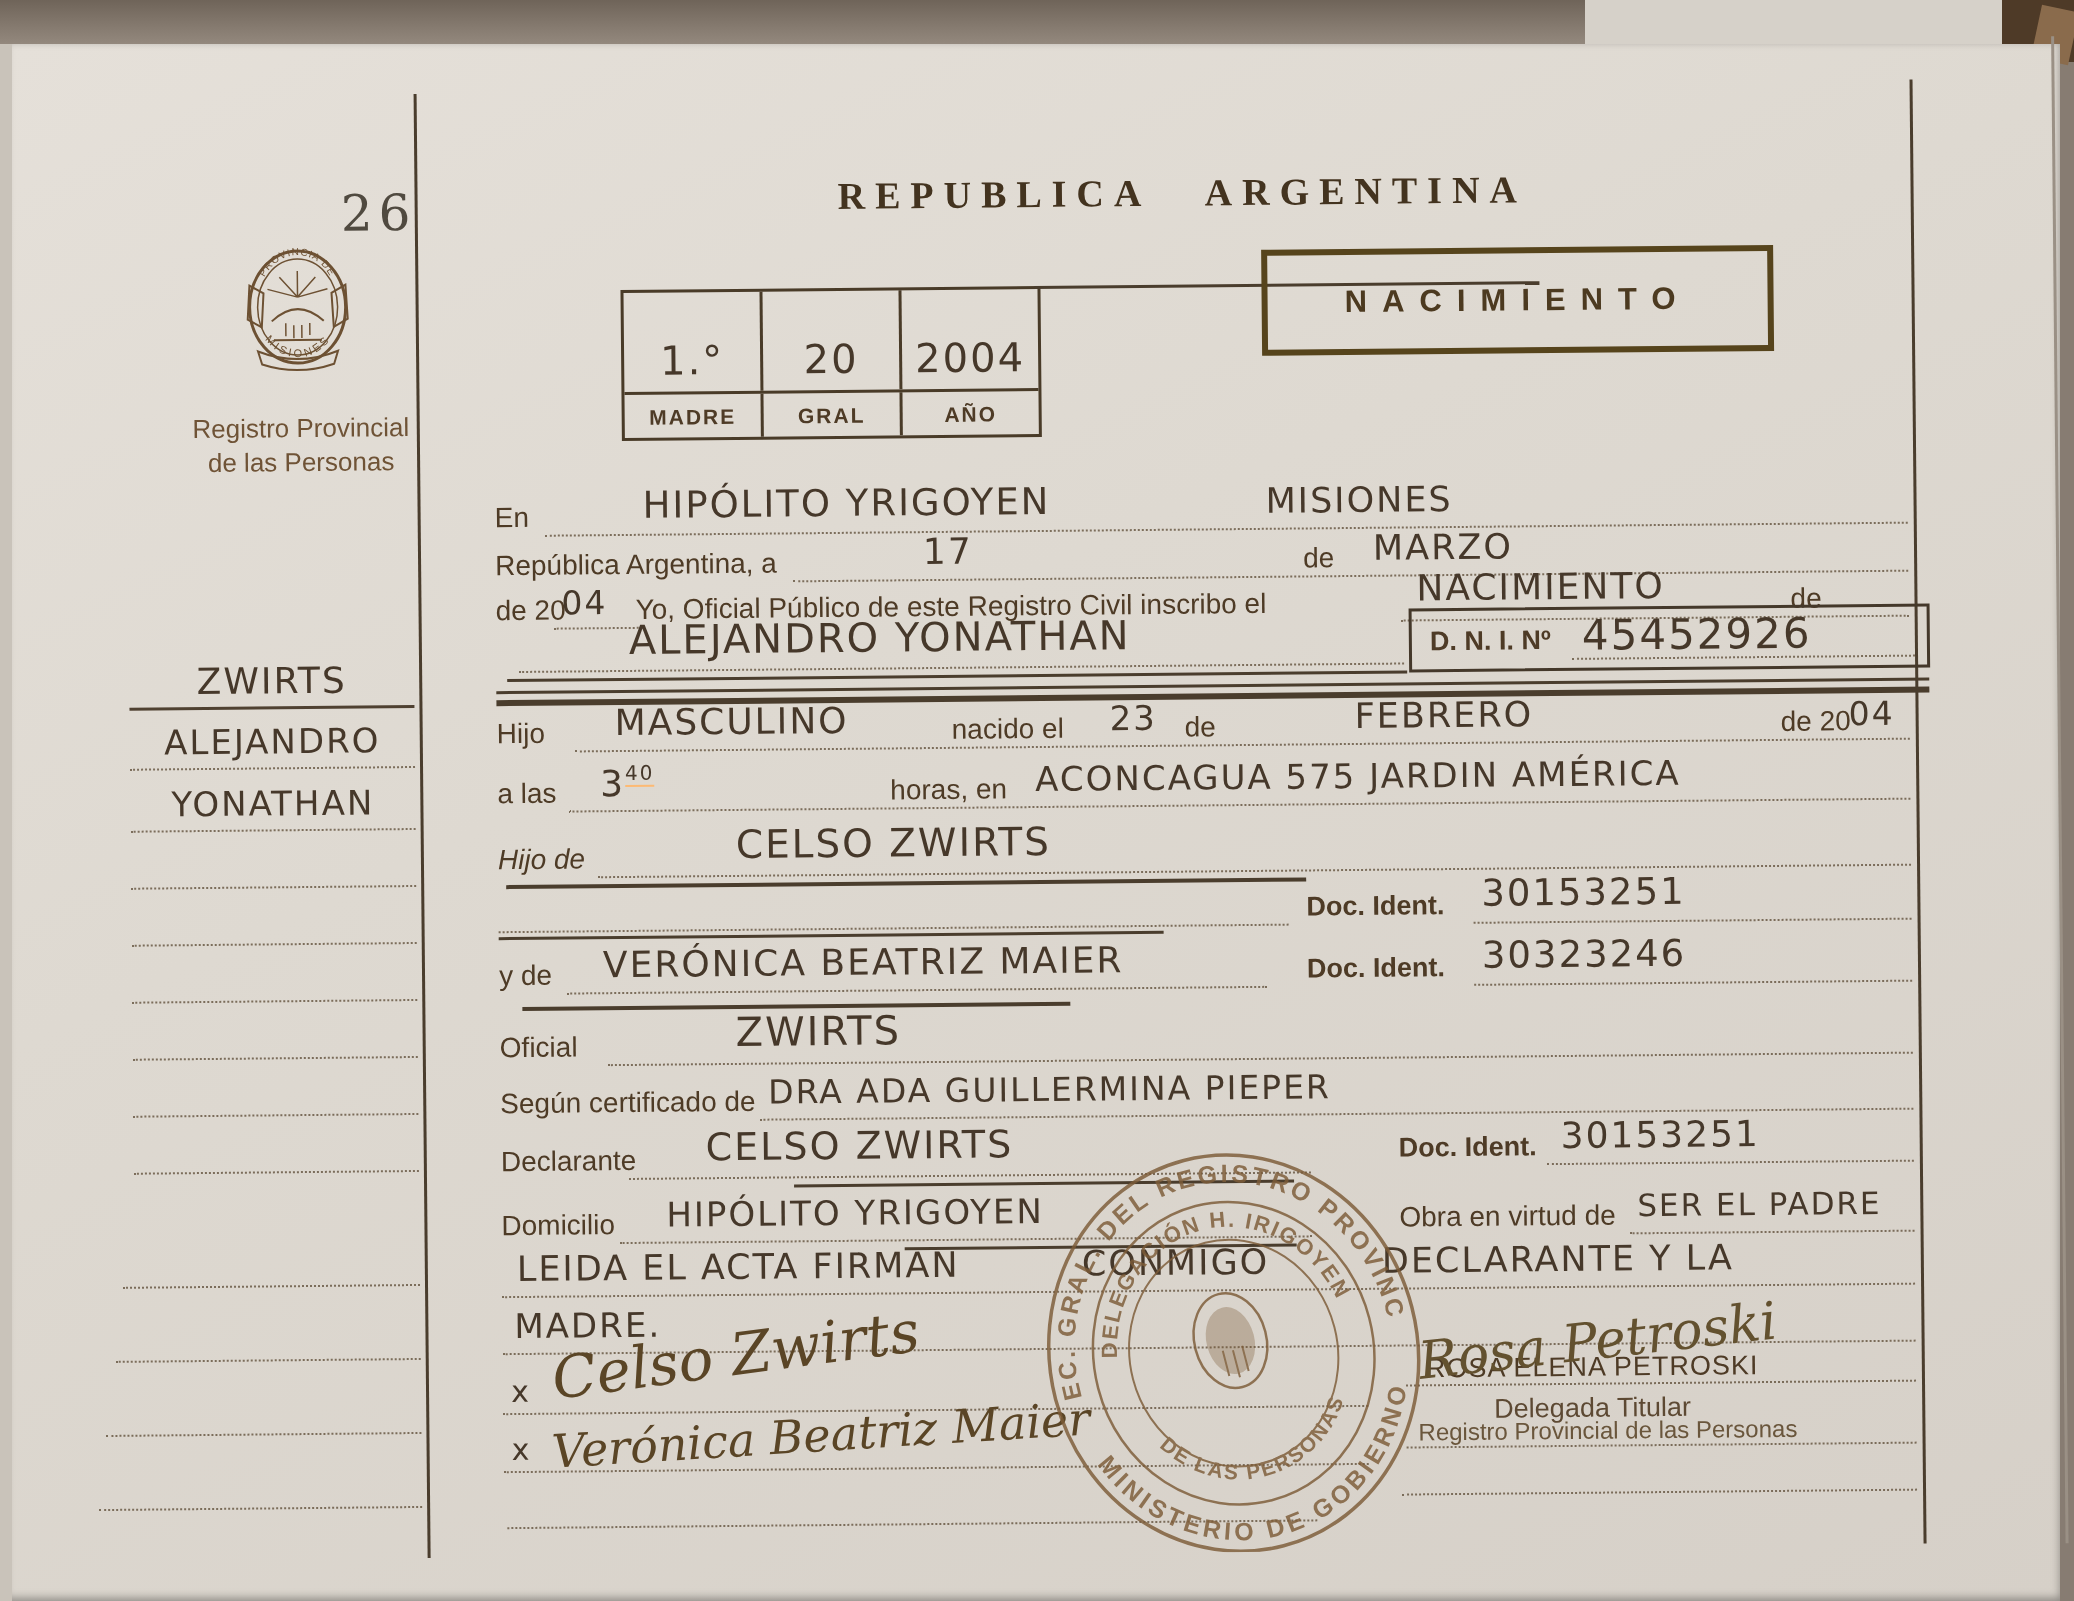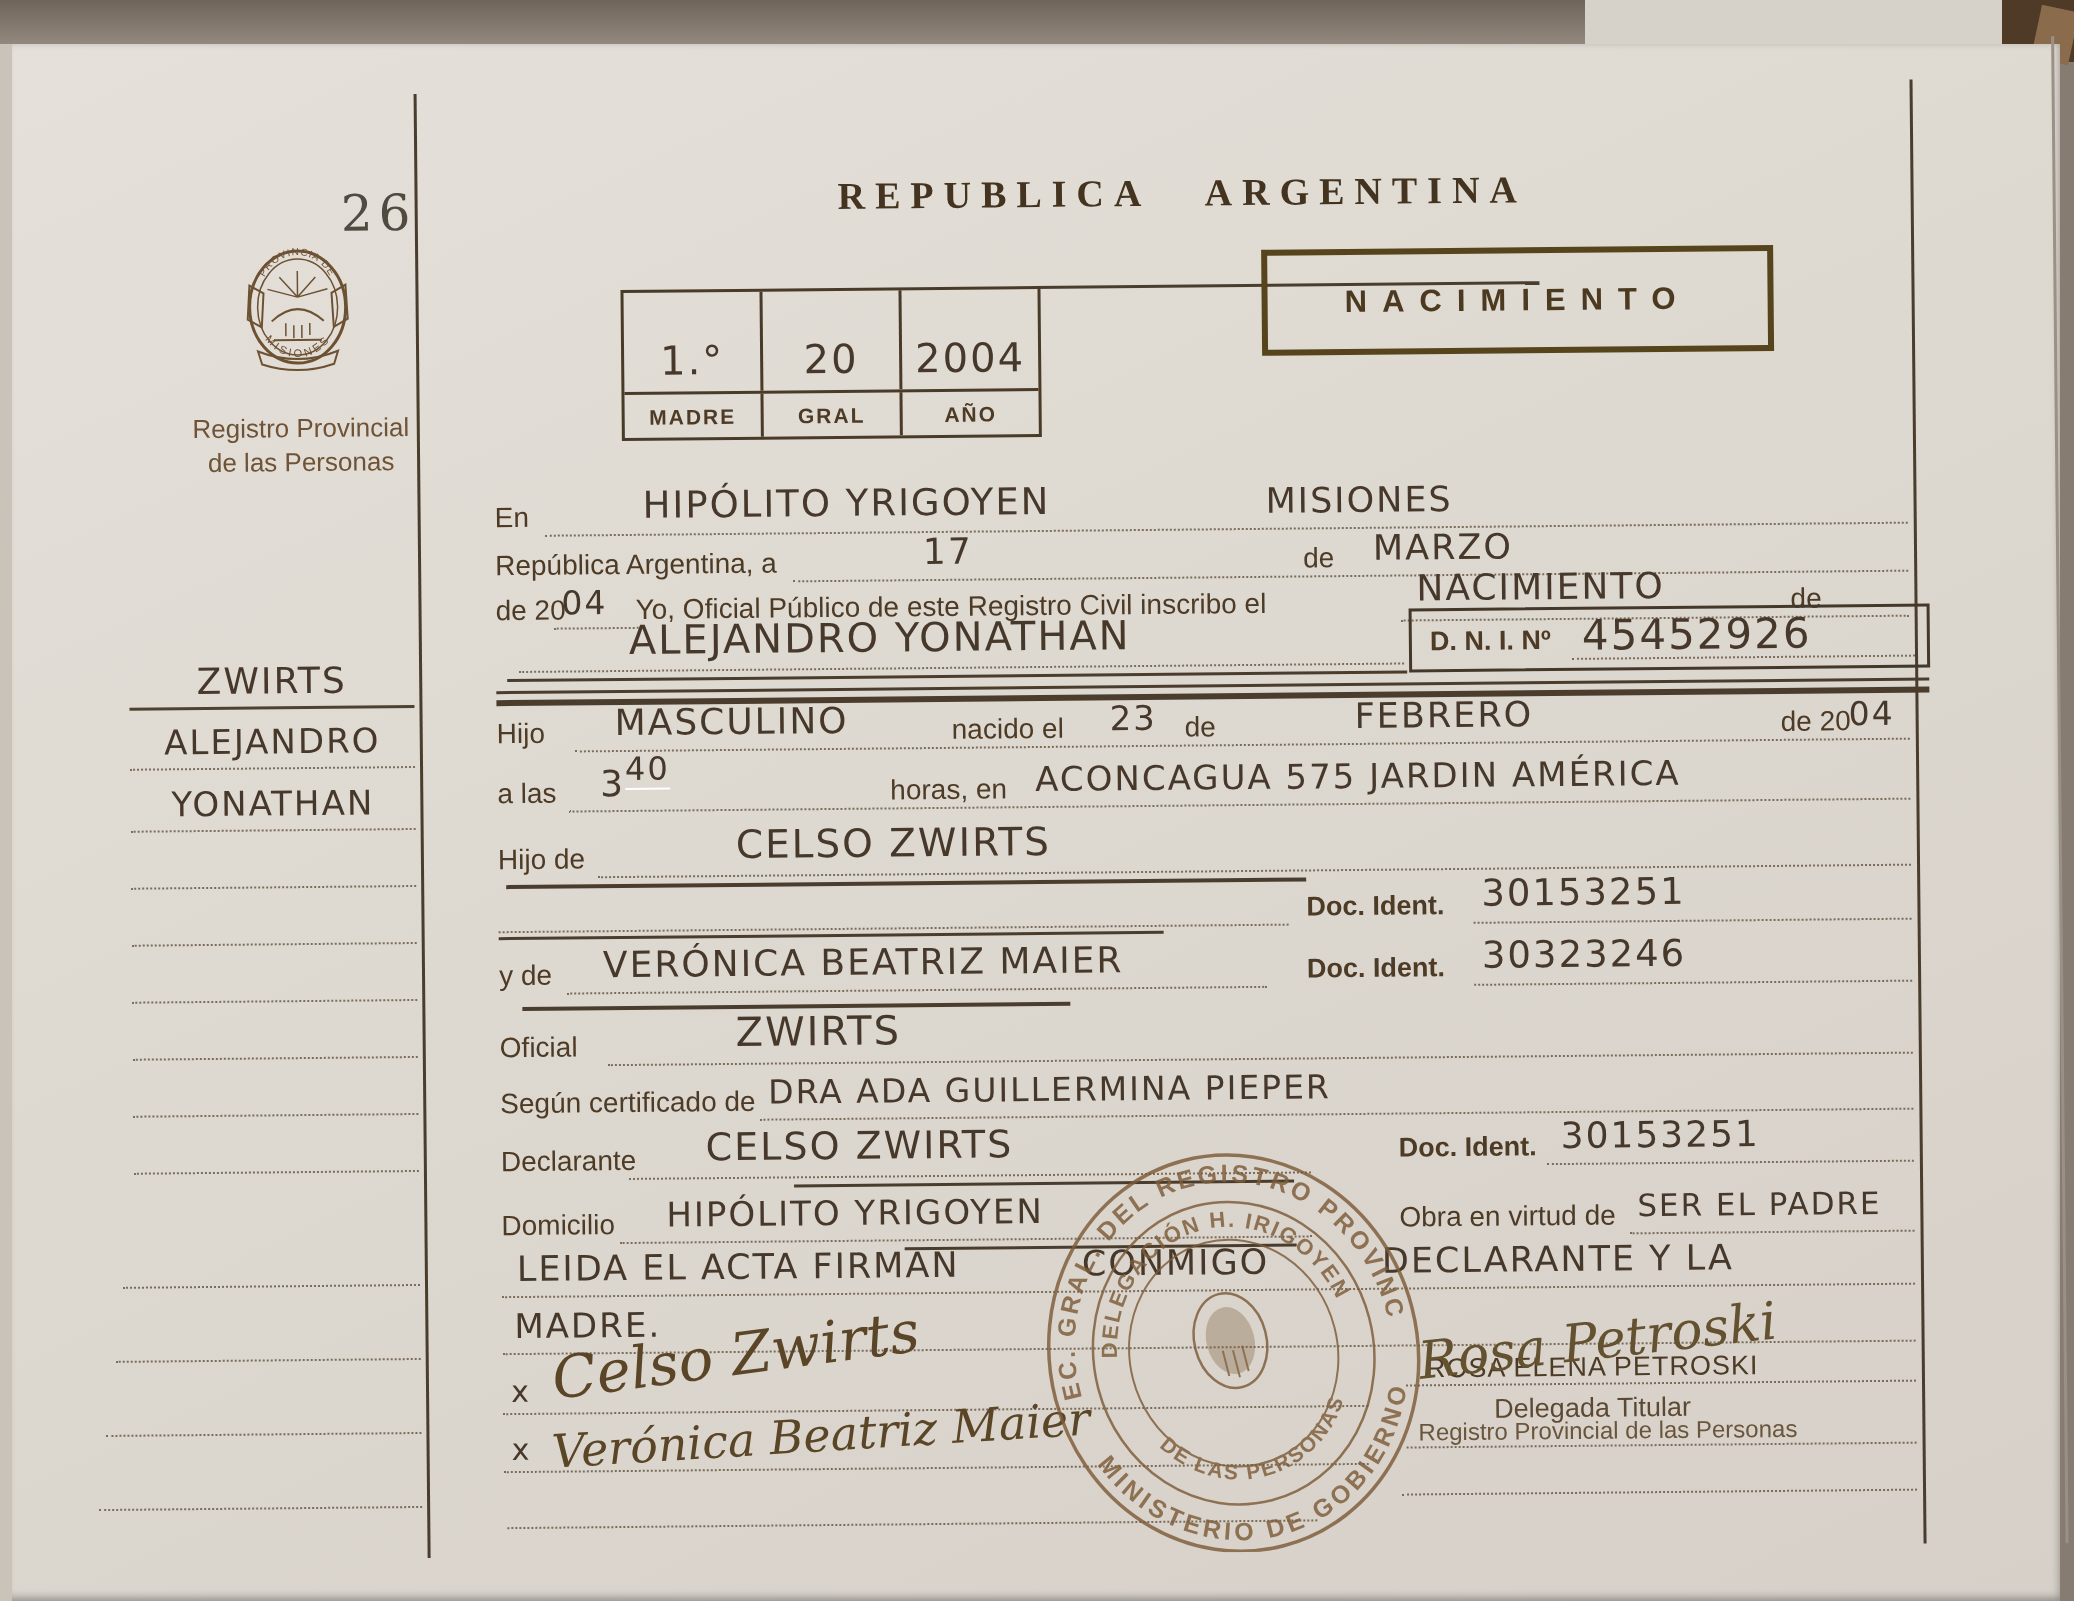--- a/index.html
+++ b/index.html
@@ -195,29 +195,29 @@
       <span class="it printed" style="left:688px;font-size:28px;">de</span>
       <span class="it hw" style="left:858px;bottom:9px;font-size:35px;">FEBRERO</span>
       <span class="it printed" style="left:1284px;font-size:28px;">de 20</span>
       <span class="it hw" style="left:1352px;bottom:7px;font-size:33px;">04</span>
     </div>
 
     <div class="row" style="left:497px;top:752px;width:1413px;height:56px;">
       <span class="ln" style="left:72px;right:0;"></span>
       <span class="it printed" style="left:0;font-size:28px;">a las</span>
       <span class="it" style="left:103px;bottom:8px;">
-        <span class="hw" style="font-size:36px;">3</span><span class="hw" style="font-size:32px;vertical-align:16px;border-bottom:2px solid #ffffff;">40</span>
+        <span class="hw" style="font-size:36px;">3</span><span class="hw" style="font-size:20px;vertical-align:16px;border-bottom:2px solid #fdba74;">40</span>
       </span>
       <span class="it printed" style="left:393px;font-size:28px;">horas, en</span>
       <span class="it hw" style="left:538px;bottom:9px;font-size:34px;">ACONCAGUA 575 JARDIN AMÉRICA</span>
     </div>
 
     <div class="row" style="left:497px;top:810px;width:1413px;height:64px;">
       <span class="ln" style="left:100px;right:0;"></span>
-      <span class="it printed" style="left:0;font-size:28px;">Hijo de</span>
+      <span class="it printed" style="left:0;font-size:28px;font-style:italic;">Hijo de</span>
       <span class="it hw" style="left:238px;bottom:10px;font-size:39px;">CELSO ZWIRTS</span>
     </div>
     <div class="sol" style="left:505px;top:880px;width:800px;height:4px;"></div>
 
     <div class="row" style="left:497px;top:872px;width:1413px;height:56px;">
       <span class="ln" style="left:0;width:790px;"></span>
       <span class="ln" style="left:975px;right:0;"></span>
       <span class="it printed" style="left:808px;font-size:27px;font-weight:700;">Doc. Ident.</span>
       <span class="it hw" style="left:983px;bottom:9px;font-size:37px;">30153251</span>
     </div>

